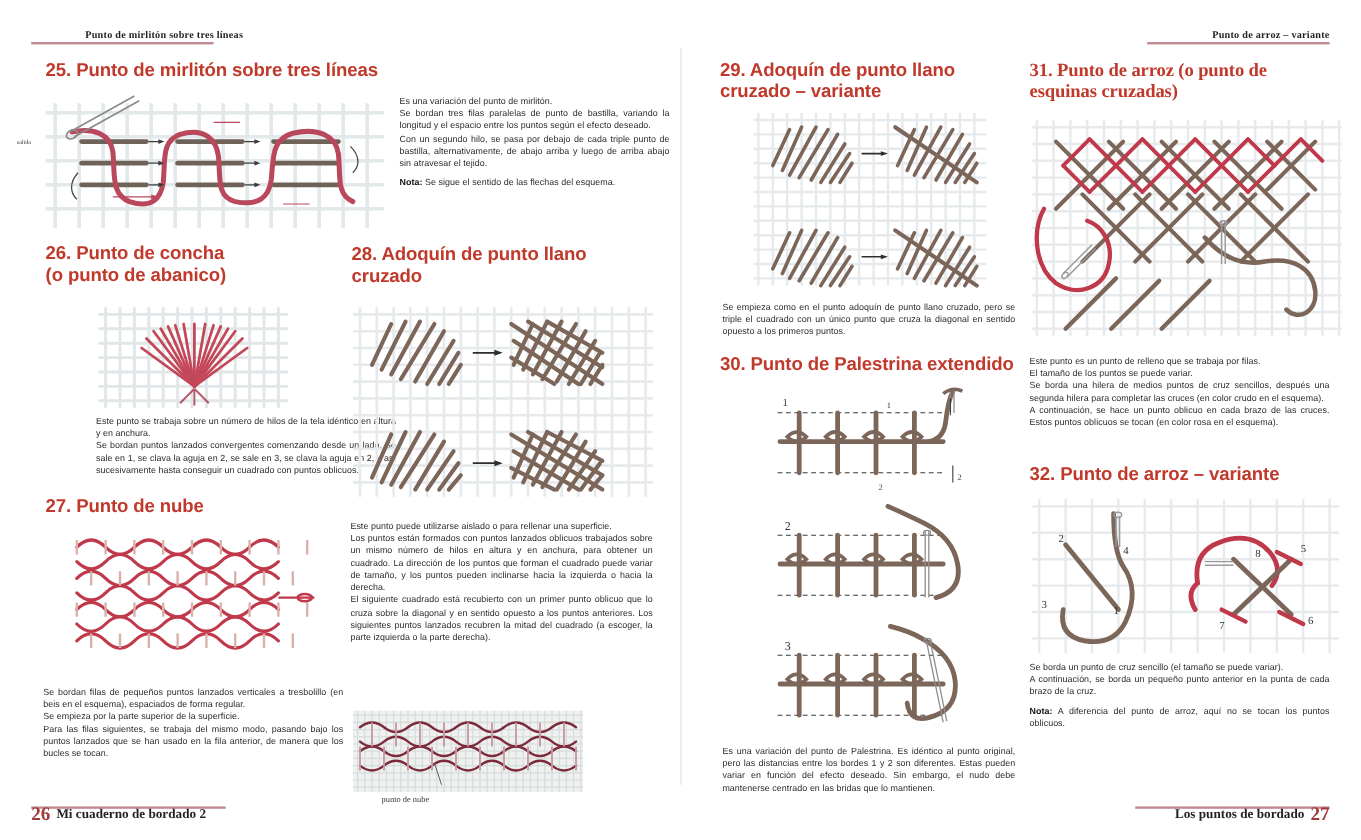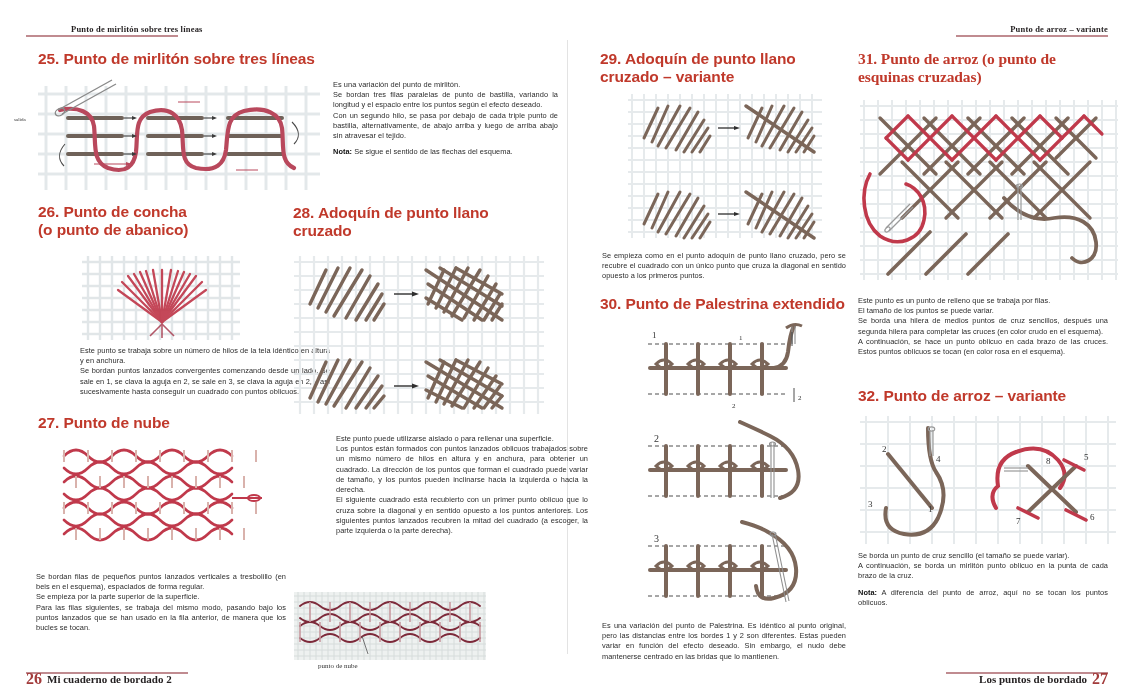--- a/index.html
+++ b/index.html
@@ -317,21 +317,21 @@
       </g>
       <g stroke="#2e2e2e" stroke-width="1.4" fill="#2e2e2e">
         <path d="M102 44 h22"></path>
           <path d="M120 41.5 l7 2.5 -7 2.5 z" stroke="none"></path>
         <path d="M102 136 h22"></path>
           <path d="M120 133.5 l7 2.5 -7 2.5 z" stroke="none"></path>
       </g>
     </svg>
   </div>
 
-  <div class="copy" style="left:292px; top:434px; width:252px;margin-left:44px;">
+  <div class="copy" style="left:292px; top:434px; width:252px;">
     <p>Este punto puede utilizarse aislado o para rellenar una superficie.</p>
     <p>Los puntos están formados con puntos lanzados oblicuos trabajados sobre un mismo número de hilos en altura y en anchura, para obtener un cuadrado. La dirección de los puntos que forman el cuadrado puede variar de tamaño, y los puntos pueden inclinarse hacia la izquierda o hacia la derecha.</p>
     <p>El siguiente cuadrado está recubierto con un primer punto oblicuo que lo cruza sobre la diagonal y en sentido opuesto a los puntos anteriores. Los siguientes puntos lanzados recubren la mitad del cuadrado (a escoger, la parte izquierda o la parte derecha).</p>
   </div>
 
   <div class="fig" style="left:294px; top:592px;">
     <svg width="192" height="68" viewBox="0 0 192 68">
       <rect x="0" y="0" width="192" height="68" fill="#eef1f0"></rect>
       <g stroke="#d6dcdb" stroke-width="1">
         <path d="M4 0 V68 M10 0 V68 M16 0 V68 M22 0 V68 M28 0 V68 M34 0 V68 M40 0 V68 M46 0 V68 M52 0 V68 M58 0 V68 M64 0 V68 M70 0 V68 M76 0 V68 M82 0 V68 M88 0 V68 M94 0 V68 M100 0 V68 M106 0 V68 M112 0 V68 M118 0 V68 M124 0 V68 M130 0 V68 M136 0 V68 M142 0 V68 M148 0 V68 M154 0 V68 M160 0 V68 M166 0 V68 M172 0 V68 M178 0 V68 M184 0 V68 M190 0 V68"></path>
@@ -405,21 +405,21 @@
       <g stroke="#2e2e2e" stroke-width="1.3" fill="#2e2e2e">
         <path d="M92 38 h18"></path>
           <path d="M108 36 l6 2 -6 2 z" stroke="none"></path>
         <path d="M92 124 h18"></path>
           <path d="M108 122 l6 2 -6 2 z" stroke="none"></path>
       </g>
     </svg>
   </div>
 
   <div class="copy" style="left:602px; top:251px; width:244px;">
-    <p>Se empieza como en el punto adoquín de punto llano cruzado, pero se recubre el cuadrado con un único punto que cruza la diagonal en sentido opuesto a los primeros puntos.</p>
+    <p>Se empieza como en el punto adoquín de punto llano cruzado, pero se triple el cuadrado con un único punto que cruza la diagonal en sentido opuesto a los primeros puntos.</p>
   </div>
 
   <h2 class="sec" style="left:600px; top:295px; width:250px;">30. Punto de Palestrina extendido</h2>
 
   <div class="fig" style="left:636px; top:322px;">
     <svg width="200" height="90" viewBox="0 0 200 90">
       <g stroke="#3a3a3a" stroke-width="0.9" stroke-dasharray="4 3" fill="none">
         <path d="M12 22 H150"></path>
           <path d="M12 72 H150"></path>
       </g>
@@ -627,21 +627,21 @@
       </g>
       <text x="188" y="52" font-family="Liberation Serif, serif" font-size="9" fill="#333">8</text>
       <text x="226" y="48" font-family="Liberation Serif, serif" font-size="9" fill="#333">5</text>
       <text x="232" y="108" font-family="Liberation Serif, serif" font-size="9" fill="#333">6</text>
       <text x="158" y="112" font-family="Liberation Serif, serif" font-size="9" fill="#333">7</text>
     </svg>
   </div>
 
   <div class="copy" style="left:858px; top:551px; width:250px;">
     <p>Se borda un punto de cruz sencillo (el tamaño se puede variar).</p>
-    <p>A continuación, se borda un mirlitón punto oblicuo en la punta de cada brazo de la cruz.</p>
+    <p>A continuación, se borda un pequeño punto anterior en la punta de cada brazo de la cruz.</p>
     <span class="sp"></span>
     <p><b>Nota:</b> <span>A diferencia del punto de arroz, aquí no se tocan los puntos oblicuos.</span></p>
   </div>
 
   <div class="footrule left"></div>
   <div class="footrule right"></div>
   <div class="folio left">
     <span class="num">26</span><span>Mi cuaderno de bordado 2</span>
   </div>
   <div class="folio right">

